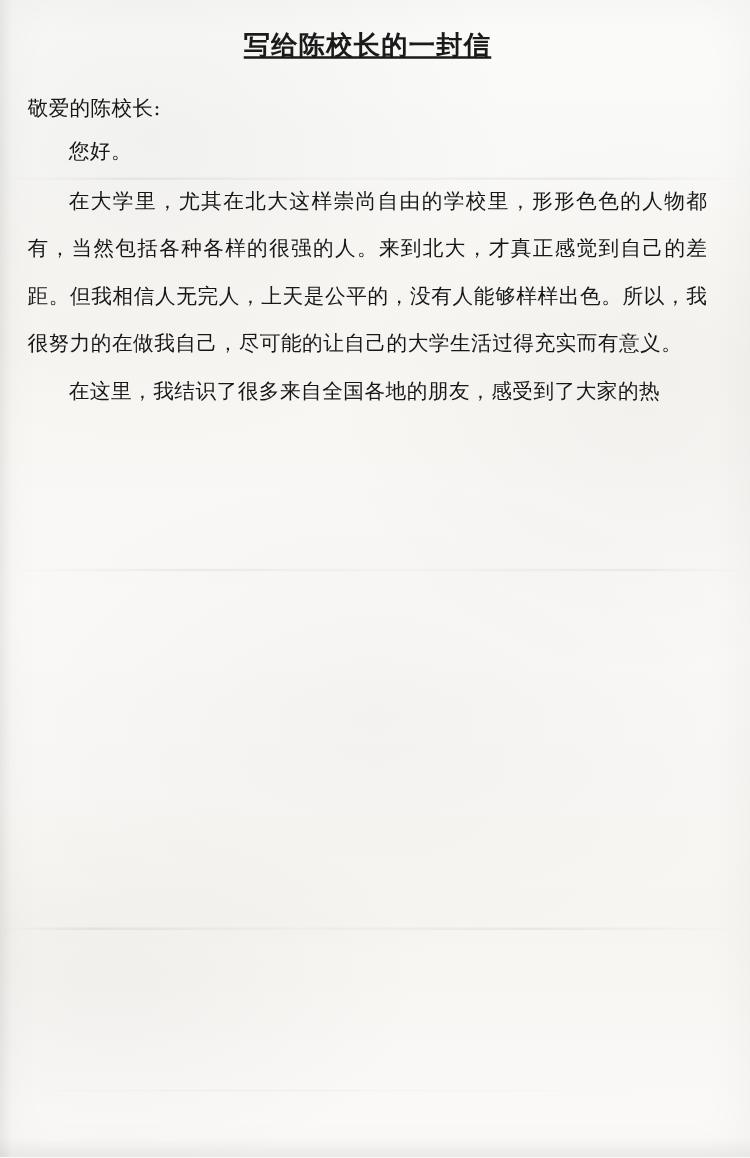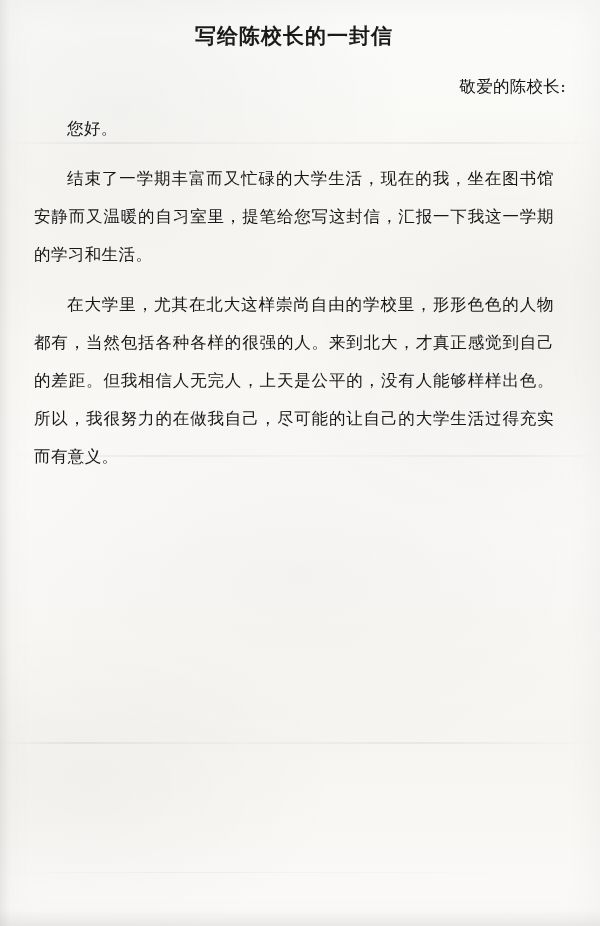--- a/index.html
+++ b/index.html
@@ -47,36 +47,36 @@
   }
 
   .title {
     text-align: center;
     font-size: 21px;
     font-weight: bold;
     letter-spacing: 1px;
     color: #1a1a1a;
     margin: 22px 0 26px 0;
     font-family: "DejaVu Serif", "Liberation Serif", serif;
+    text-decoration: underline;
   }
 
   .salutation {
     font-size: 16.5px;
     color: #171717;
     margin: 0 0 4px 0;
     letter-spacing: 0.3px;
-    text-align: right;
   }
 
   .para {
     font-size: 16.5px;
     color: #171717;
     line-height: 38px;
     text-indent: 2em;
-    margin: 12px;
+    margin: 0;
     letter-spacing: 0.4px;
     text-align: justify;
     text-justify: inter-ideograph;
   }
   .para.greeting {
     margin-bottom: 2px;
   }
 
   
   .para, .salutation, .title {
@@ -110,20 +110,20 @@
 <div class="page">
   <div class="crease c1"></div>
   <div class="crease c2"></div>
   <div class="crease c3"></div>
   <div class="crease c4"></div>
 
   <div class="content">
     <div class="title">写给陈校长的一封信</div>
     <div class="salutation">敬爱的陈校长:</div>
     <p class="para greeting">您好。</p>
-    <p class="para">结束了一学期丰富而又忙碌的大学生活，现在的我，坐在图书馆安静而又温暖的自习室里，提笔给您写这封信，汇报一下我这一学期的学习和生活。</p>
     <p class="para">在大学里，尤其在北大这样崇尚自由的学校里，形形色色的人物都有，当然包括各种各样的很强的人。来到北大，才真正感觉到自己的差距。但我相信人无完人，上天是公平的，没有人能够样样出色。所以，我很努力的在做我自己，尽可能的让自己的大学生活过得充实而有意义。</p>
+    <p class="para">在这里，我结识了很多来自全国各地的朋友，感受到了大家的热</p>
   </div>
 
   <div class="edge-left"></div>
   <div class="edge-bottom"></div>
   <div class="vignette"></div>
 </div>
 
 </body></html>

